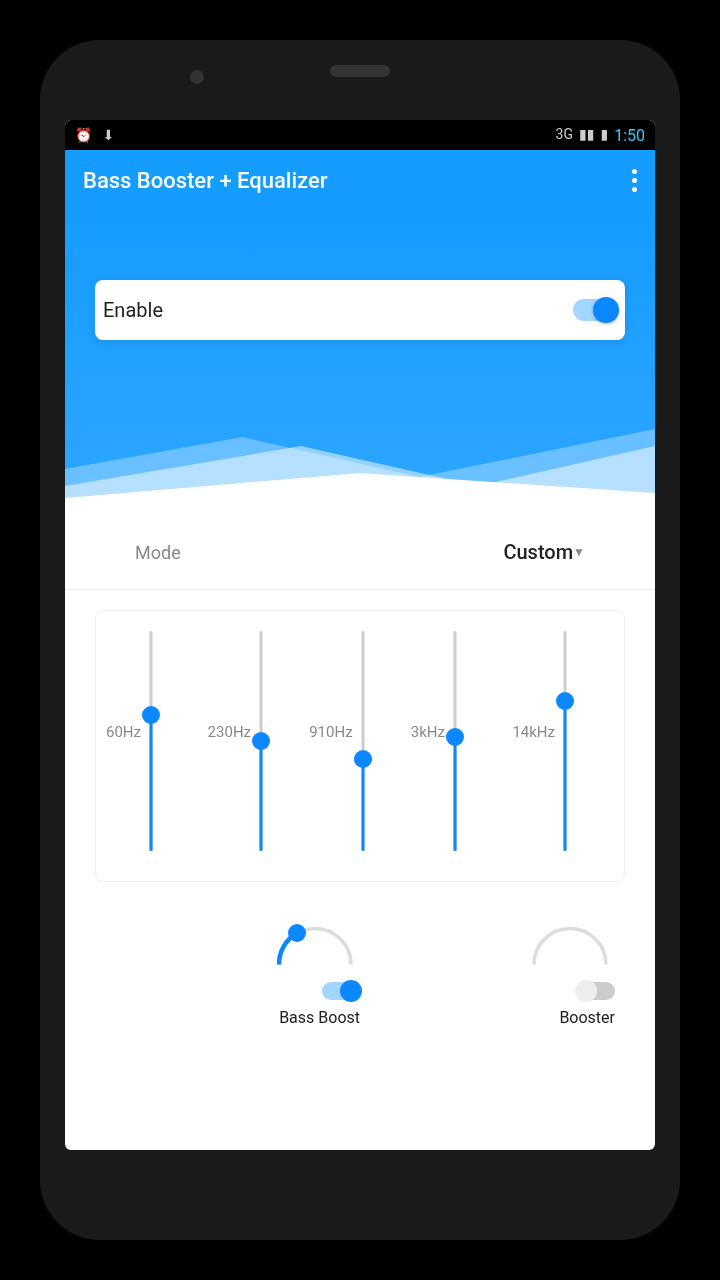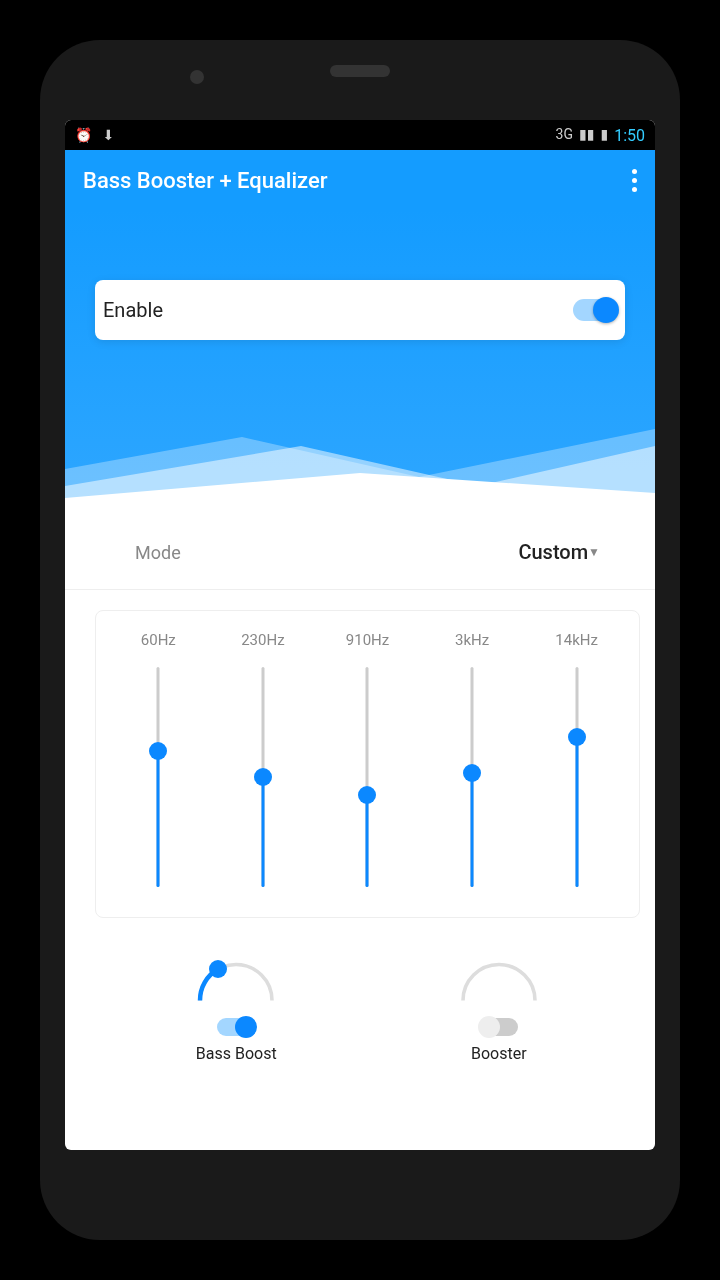--- a/index.html
+++ b/index.html
@@ -117,21 +117,21 @@
 .knob {
   position: absolute;
   width: 26px;
   height: 26px;
   border-radius: 50%;
   top: -2px;
   box-shadow: 0 1px 3px rgba(0,0,0,0.3);
 }
 .content {
   background: #fff;
-  padding: 30px 15px 20px 30px;
+  padding: 30px 30px 20px 30px;
 }
 .mode-row {
   display: flex;
   align-items: center;
   padding: 10px 40px 25px 40px;
 }
 .mode-label {
   color: #888;
   font-size: 18px;
   flex: 1;
@@ -150,21 +150,21 @@
 .eq-panel {
   border: 1px solid #eee;
   border-radius: 8px;
   padding: 20px 10px 30px 10px;
   display: flex;
   justify-content: space-around;
   margin-bottom: 30px;
 }
 .eq-band {
   display: flex;
-  flex-direction: column;
+  flex-direction: row;
   align-items: center;
   flex: 1;
 }
 .band-label {
   color: #888;
   font-size: 15px;
   margin-bottom: 18px;
 }
 .vslider {
   width: 20px;
@@ -200,21 +200,21 @@
   border-radius: 50%;
 }
 .knob-row {
   display: flex;
   justify-content: space-around;
   padding: 0 10px;
 }
 .knob-item {
   display: flex;
   flex-direction: column;
-  align-items: center;
+  align-items: flex-end;
   flex: 1;
 }
 .arc {
   width: 90px;
   height: 60px;
   position: relative;
   margin-bottom: 10px;
 }
 .arc svg { width: 100%; height: 100%; overflow: visible; }
 .arc-bg { stroke: #ddd; stroke-width: 4; fill: none; }

